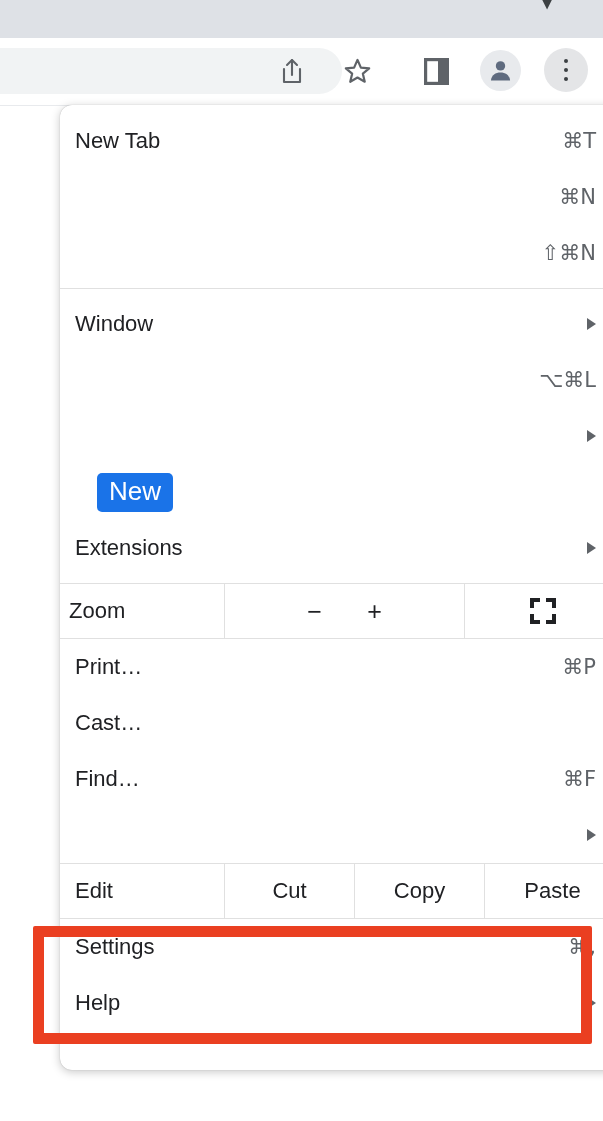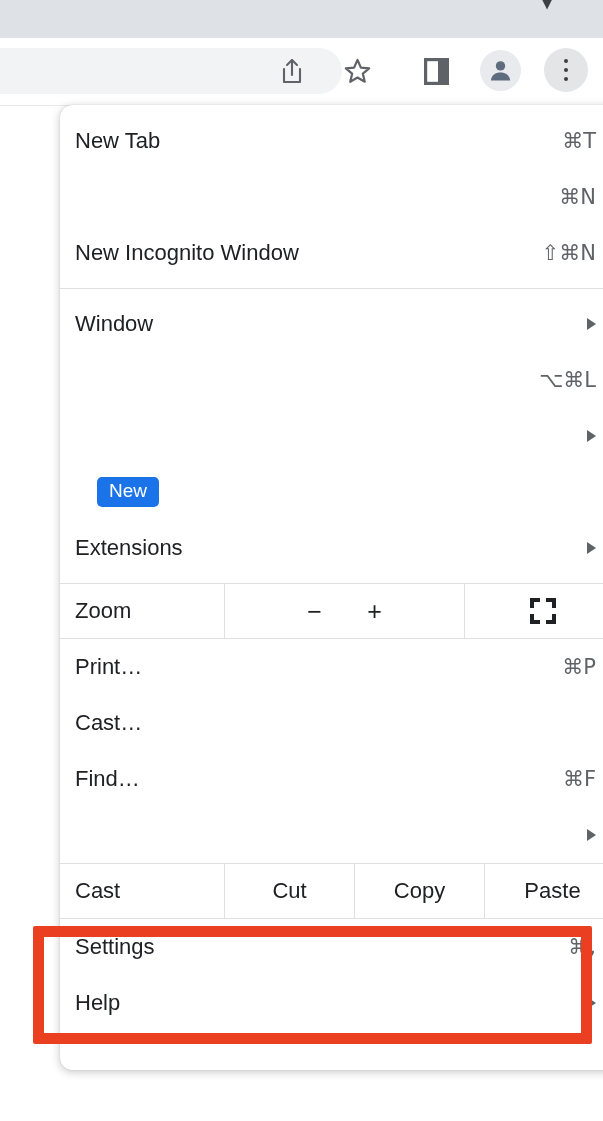--- a/index.html
+++ b/index.html
@@ -89,21 +89,21 @@
     font-family: "DejaVu Sans", "Liberation Sans", sans-serif;
   }
   .mi-arrow {
     width: 0; height: 0;
     border-left: 9px solid #5f6368;
     border-top: 6px solid transparent;
     border-bottom: 6px solid transparent;
   }
   .badge-new {
     background: #1a73e8; color: #ffffff;
-    font-size: 19px;
+    font-size: 26px;
     padding: 3px 12px 5px 12px;
     border-radius: 5px;
     margin-left: 22px;
   }
   .sep {
     height: 1px; background: #e0e0e0;
     margin: 7px 0;
   }
 
   
@@ -115,21 +115,21 @@
     margin-top: 7px;
   }
   .rowgrid.edit-row { margin-top: 0; }
   .cell {
     display: flex; align-items: center; justify-content: center;
     font-size: 22px; color: #202124;
     border-right: 1px solid #e0e0e0;
     position: relative;
   }
   .cell:last-child { border-right: none; }
-  .cell.left { justify-content: flex-start; padding-left: 15px; }
+  .cell.left { justify-content: flex-start; padding-left: 9px; }
   .zoom-label { flex: 0 0 165px; }
   .zoom-ctrl  { flex: 0 0 240px; gap: 0; }
   .zoom-ctrl .zbtn { width: 60px; text-align: center; font-size: 25px; color: #202124; }
   .zoom-ctrl .zval { width: 110px; text-align: center; font-size: 22px; }
   .zoom-full  { flex: 1 1 auto; }
 
   .fs-icon { position: relative; width: 26px; height: 26px; }
   .fs-icon i {
     position: absolute; width: 10px; height: 10px; border: 4px solid #202124;
   }
@@ -209,21 +209,20 @@
     <div class="mi">
       <span class="mi-label">New Tab</span>
       <span class="mi-spacer"></span>
       <span class="mi-accel">⌘T</span>
     </div>
     <div class="mi">
       <span class="mi-spacer"></span>
       <span class="mi-accel">⌘N</span>
     </div>
     <div class="mi">
-      <span class="mi-label">New Incognito Window</span>
       <span class="mi-spacer"></span>
       <span class="mi-accel">⇧⌘N</span>
     </div>
 
     <div class="sep"></div>
 
     <div class="mi">
       <span class="mi-label">Window</span>
       <span class="mi-spacer"></span>
       <span class="mi-arrow"></span>
@@ -275,21 +274,21 @@
       <span class="mi-label">Find…</span>
       <span class="mi-spacer"></span>
       <span class="mi-accel">⌘F</span>
     </div>
     <div class="mi">
       <span class="mi-spacer"></span>
       <span class="mi-arrow"></span>
     </div>
 
     <div class="rowgrid edit-row">
-      <div class="cell ecell-label">Cast</div>
+      <div class="cell ecell-label">Edit</div>
       <div class="cell ecell">Cut</div>
       <div class="cell ecell">Copy</div>
       <div class="cell ecell-last">Paste</div>
     </div>
 
     <div class="mi">
       <span class="mi-label">Settings</span>
       <span class="mi-spacer"></span>
       <span class="mi-accel">⌘,</span>
     </div>

